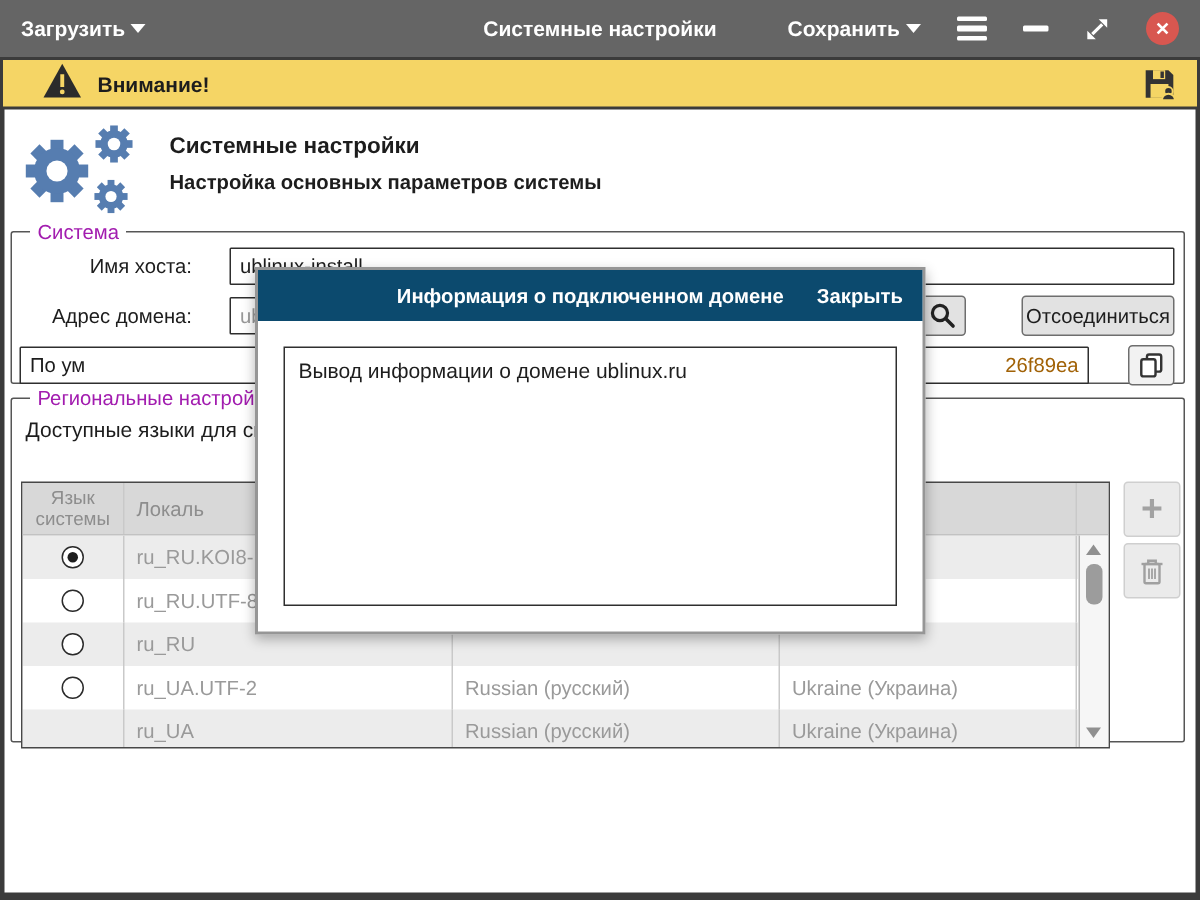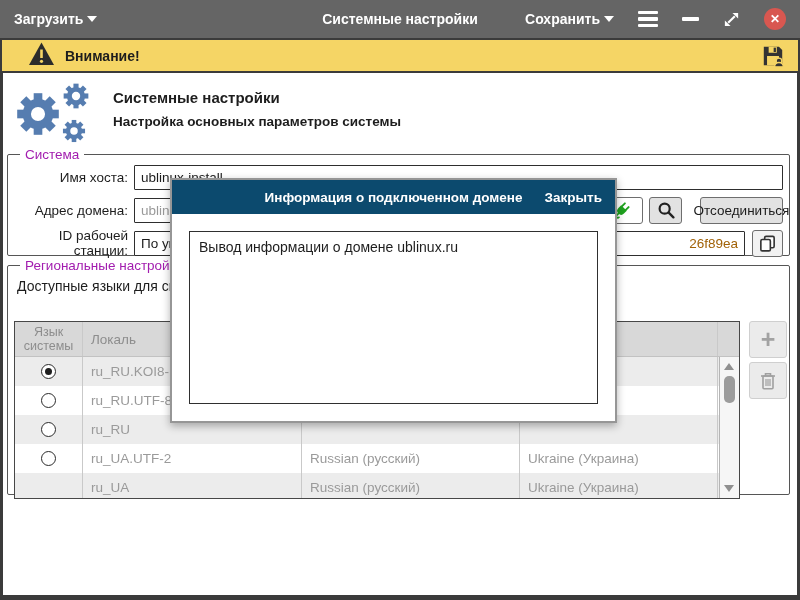--- a/index.html
+++ b/index.html
@@ -35,35 +35,35 @@
   .page-header { position:absolute; left:8px; top:10px; display:flex; }
   .ph-text { margin-left:14px; padding-top:6px; }
   .ph-title { font-size:15px; font-weight:bold; color:#1d1d1d; }
   .ph-sub { font-size:13.5px; font-weight:600; color:#1d1d1d; margin-top:8px; }
 
   fieldset.fs { position:absolute; border:1.6px solid #565656; border-radius:2px; background:#fff; padding:2px 5px 0 5px; }
   fieldset.fs legend { font-size:13.5px; color:#a21caf; margin-left:7px; padding:0 5px; }
   .fs-system { left:4px; top:74px; width:783px; height:109px; }
   .fs-regional { left:4px; top:185px; width:783px; height:237px; }
 
-  .frow { display:flex; align-items:center; margin:0 1px 7px 0; height:26px; }
+  .frow { display:flex; align-items:center; margin:0 1px 7px 0; height:26px;gap:19px; }
   .frow label { width:121px; flex:none; text-align:right; padding-right:6px; font-size:13.5px; color:#1d1d1d; }
   .txt { height:25px; border:1.5px solid #2e2e2e; border-radius:1px; background:#fff;
          font-family:"Liberation Sans", sans-serif; font-size:13.5px; color:#1c1c1c; padding:0 6px; outline:none; }
   .txt.gray { color:#999; }
   .grow { flex:1; min-width:0; }
   .idtxt { display:flex; align-items:center; justify-content:space-between; overflow:hidden; white-space:nowrap; }
   .idtxt .tail { color:#a16207; }
   .btn { height:27px; border:1.5px solid #6e6e6e; border-radius:3px; background:#e2e2e2;
          font-family:"Liberation Sans", sans-serif; font-size:13.5px; color:#1d1d1d; cursor:pointer;
          display:flex; align-items:center; justify-content:center; }
   .btn.white { background:#fff; }
   .btn-plug { width:44px; margin-left:6px; }
   .btn-search { width:33px; margin-left:6px; }
-  .btn-disc { width:83px; margin-left:18px; padding:0 6px; }
+  .btn-disc { width:102px; margin-left:18px; padding:0 6px; }
   .btn-copy { width:31px; height:27px; margin-left:7px; background:#f2f2f2; }
 
   .desc { margin:3px 0 0 4px; font-size:14px; color:#1d1d1d; }
 
   
   .table { position:absolute; left:6px; top:48px; width:726px; height:178px; border:1.5px solid #474747;
            background:#fff; overflow:hidden; }
   .thead { position:absolute; left:0; top:0; right:0; height:35px; background:#d8d8d8;
            border-bottom:1px solid #c2c2c2; display:flex; color:#8d8d8d; }
   .tcell { flex:none; display:flex; align-items:center; overflow:hidden; white-space:nowrap; }
@@ -206,21 +206,20 @@
         <button class="btn btn-search">
           <svg width="18" height="18" viewBox="0 0 20 20">
             <circle cx="8.5" cy="8.5" r="5.6" fill="none" stroke="#222" stroke-width="2.4"></circle>
             <line x1="13" y1="13" x2="18.2" y2="18.2" stroke="#222" stroke-width="2.6" stroke-linecap="round"></line>
           </svg>
         </button>
         <button class="btn btn-disc">Отсоединиться</button>
       </div>
 
       <div class="frow">
-        <label>ID рабочей станции:</label>
         <div class="txt grow idtxt">
           <span>По ум</span>
           <span class="tail">26f89ea</span>
         </div>
         <button class="btn btn-copy">
           <svg width="19" height="19" viewBox="0 0 20 20">
             <rect x="7" y="2.5" width="10" height="12" rx="1.5" fill="#fff" stroke="#333" stroke-width="1.7"></rect>
             <rect x="3" y="5.8" width="10" height="12" rx="1.5" fill="#fff" stroke="#333" stroke-width="1.7"></rect>
           </svg>
         </button>

